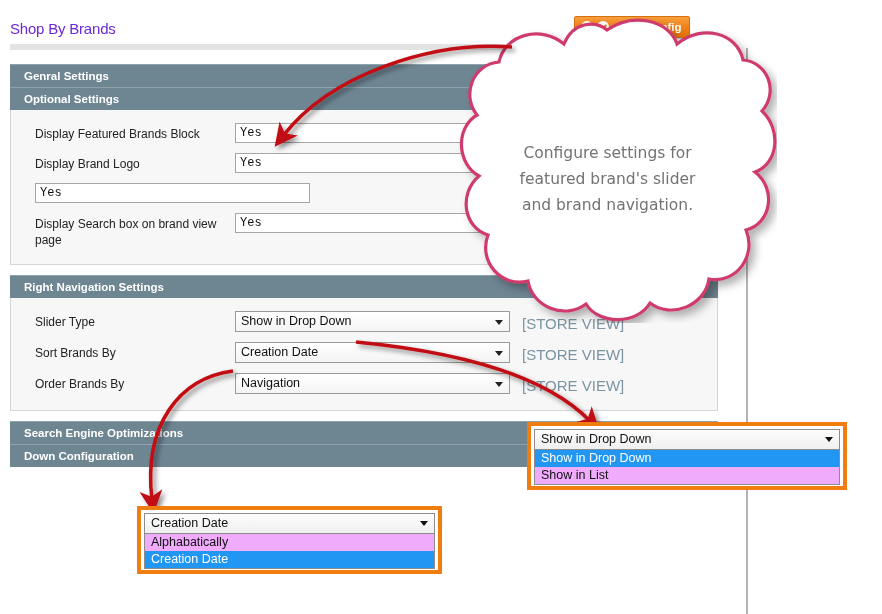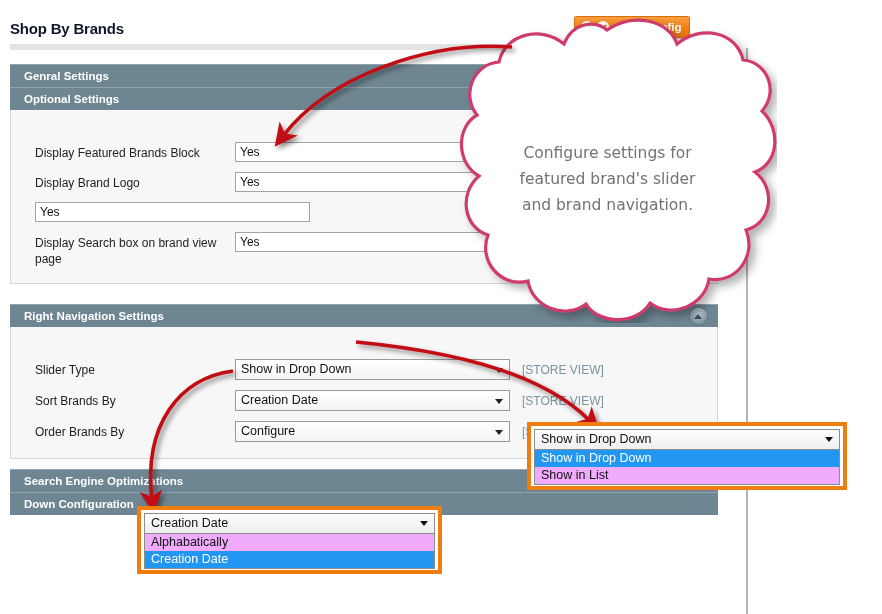--- a/index.html
+++ b/index.html
@@ -13,22 +13,22 @@
     position: relative;
     width: 882px; height: 614px;
     background: #ffffff;
   }
 
   
   .page-title {
     position: absolute;
     left: 10px; top: 20px;
     font-size: 15px;
-    font-weight: bold;
-    color: #0f172a;
+    font-weight: normal;
+    color: #6d28d9;
     letter-spacing: -0.2px;
     text-align: right;
   }
   .title-rule {
     position: absolute;
     left: 10px; top: 44px;
     width: 708px; height: 6px;
     background: #e3e3e3;
   }
   .save-btn {
@@ -97,21 +97,21 @@
     position: absolute;
     left: 4px; top: 6px;
     border-left: 4.5px solid transparent;
     border-right: 4.5px solid transparent;
     border-bottom: 5px solid #3c5058;
   }
   .sec-body {
     background: #f7f7f7;
     border: 1px solid #d6d6d6;
     border-top: none;
-    padding: 32px 0 16px 0;
+    padding: 13px 0 16px 0;
   }
   .row {
     display: flex;
     align-items: flex-start;
     margin-bottom: 10px;
     padding-left: 24px;
   }
   .row .lbl {
     width: 200px;
     font-size: 12px;
@@ -122,21 +122,21 @@
   .fld {
     width: 275px;
     height: 20px;
     box-sizing: border-box;
     border: 1px solid #a5a5a5;
     background: #ffffff;
     font-size: 12px;
     color: #111111;
     line-height: 18px;
     padding: 0 4px;
-    font-family: Liberation Sans, sans-serif;
+    font-family: Liberation Mono, monospace;
   }
   .sel {
     position: relative;
     width: 275px;
     height: 21px;
     box-sizing: border-box;
     border: 1px solid #9a9a9a;
     background: linear-gradient(#ffffff, #f4f4f4);
     font-size: 12.5px;
     color: #111111;
@@ -147,21 +147,21 @@
     overflow: hidden;
   }
   .sel .caret {
     position: absolute;
     right: 6px; top: 8px;
     border-left: 4px solid transparent;
     border-right: 4px solid transparent;
     border-top: 5px solid #222222;
   }
   .scope {
-    font-size: 12px;
+    font-size: 15px;
     color: #7b94a2;
     margin-left: 12px;
     padding-top: 4px;
     white-space: nowrap;
   }
 
   
   .rail {
     position: absolute;
     left: 746px; top: 48px;
@@ -278,21 +278,21 @@
       </div>
       <div class="row">
         <input class="fld" readonly="" value="Yes" style="">
       </div>
       <div class="row" style="margin-bottom:0;">
         <div class="lbl">Display Search box on brand view page</div>
         <input class="fld" readonly="" value="Yes" style="">
       </div>
     </div>
 
-    <div class="sec-head" style="margin-top:20px;">
+    <div class="sec-head" style="margin-top:10px;">
       <span>Right Navigation Settings</span>
       <span class="collapse-ico"></span>
     </div>
 
     <div class="sec-body">
       <div class="row">
         <div class="lbl">Slider Type</div>
         <div class="sel">
           <span>Show in Drop Down</span>
           <span class="caret"></span>
@@ -303,21 +303,21 @@
         <div class="lbl">Sort Brands By</div>
         <div class="sel">
           <span>Creation Date</span>
           <span class="caret"></span>
         </div>
         <div class="scope">[STORE VIEW]</div>
       </div>
       <div class="row" style="margin-bottom:0;">
         <div class="lbl">Order Brands By</div>
         <div class="sel">
-          <span>Configure</span>
+          <span>Navigation</span>
           <span class="caret"></span>
         </div>
         <div class="scope">[STORE VIEW]</div>
       </div>
     </div>
 
     <div class="sec-head" style="margin-top:10px;">
       <span>Search Engine Optimizations</span>
     </div>
 

